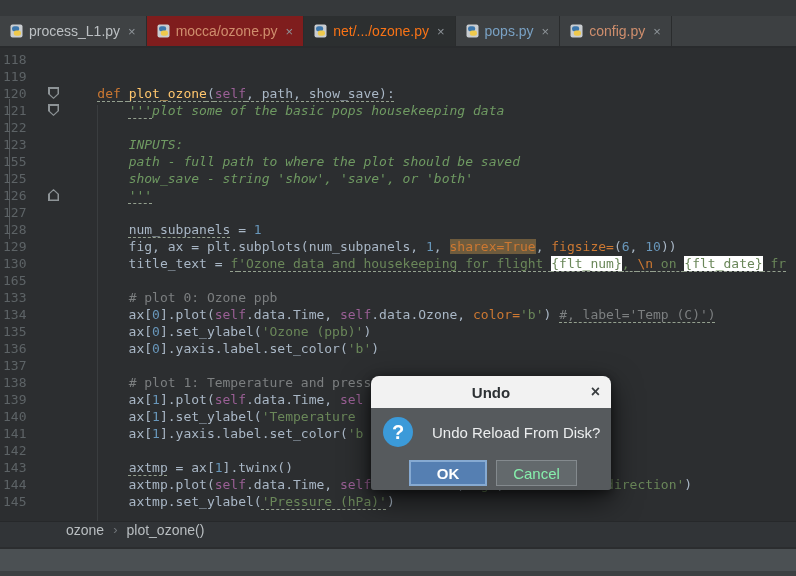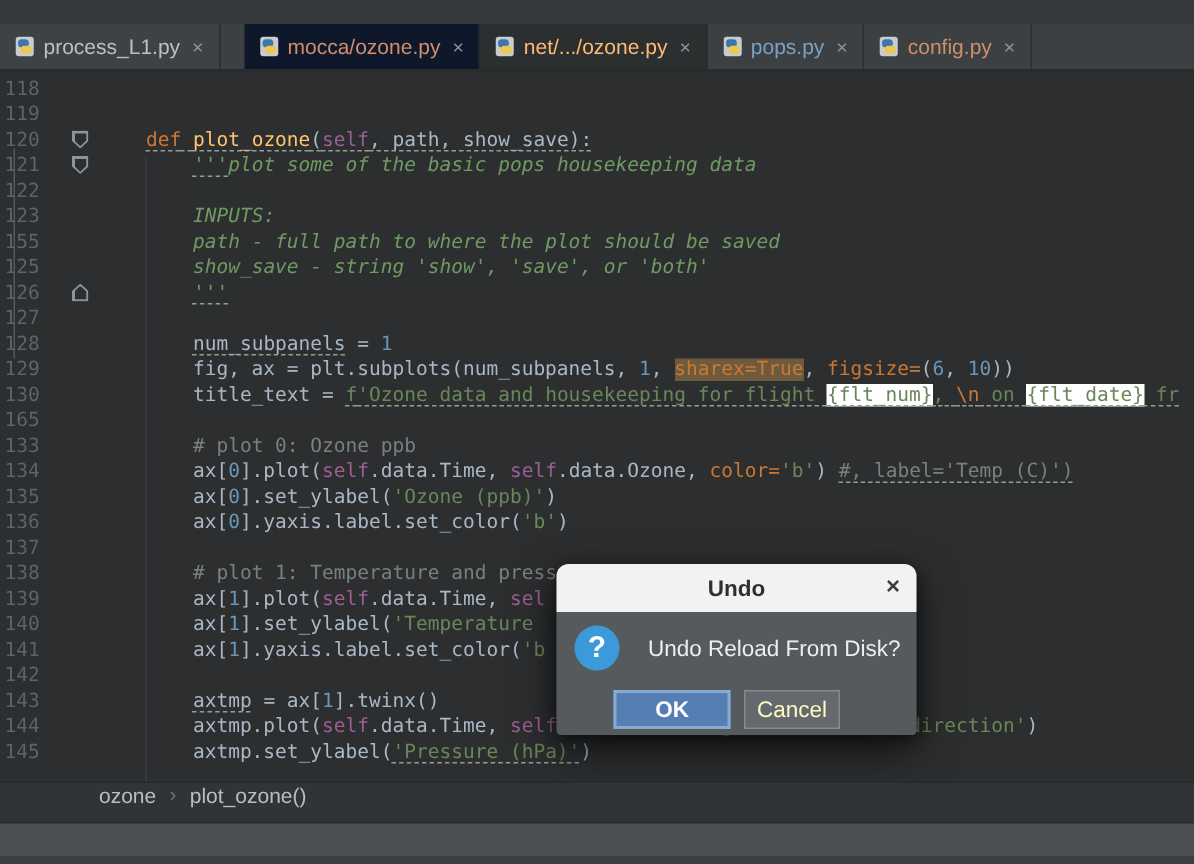--- a/index.html
+++ b/index.html
@@ -6,21 +6,21 @@
   .screen{position:relative;width:796px;height:576px;overflow:hidden;
           font-family:"Liberation Sans",sans-serif;background:#2c2e30;}
 
   
   .top-strip{position:absolute;left:0;top:0;width:796px;height:16px;background:#36393b;}
   .tabbar{position:absolute;left:0;top:16px;width:796px;height:30px;background:#3d4042;
           display:flex;align-items:stretch;border-bottom:2px solid #292b2d;}
   .tab{display:flex;align-items:center;gap:6px;padding:0 10px;font-size:14px;
        border-right:1px solid #2a2c2d;cursor:default;}
   .tab.v-light{background:#3f4244;}
-  .tab.v-active{background:#0f172a;margin-left:16px;}
+  .tab.v-active{background:#7f1d1d;}
   .tab.v-dark{background:#2c2f30;}
   .tab .close{color:#8f959a;font-size:13px;margin-left:2px;}
   .pyicon{width:13px;height:14px;flex:none;}
 
   
   .editor{position:absolute;left:0;top:48px;width:796px;height:473px;background:#2c2e30;
           overflow:hidden;font-family:"DejaVu Sans Mono",monospace;font-size:13px;}
   .lines{position:absolute;left:0;top:3px;width:100%;}
   .line{display:flex;height:17px;line-height:17px;}
   .lnum{width:44px;padding-left:3px;box-sizing:border-box;color:#5d6366;flex:none;}
@@ -51,21 +51,21 @@
              color:#3a3e41;font-size:16px;font-weight:bold;line-height:1;}
   .dlg-body{position:relative;height:82px;background:#565a5d;border-radius:0 0 3px 3px;}
   .dlg-icon{position:absolute;left:12px;top:9px;width:30px;height:30px;border-radius:50%;
             background:#3b9ad9;color:#fff;font-weight:bold;font-size:20px;
             display:flex;align-items:center;justify-content:center;}
   .dlg-msg{position:absolute;left:61px;top:16px;color:#eceeef;font-size:15px;}
   .btn{position:absolute;top:52px;height:26px;box-sizing:border-box;border-radius:0;
        display:flex;align-items:center;justify-content:center;font-size:15px;}
   .btn-ok{left:38px;width:78px;background:#557fb2;border:2px solid #86aad2;
           color:#fff;font-weight:bold;}
-  .btn-cancel{left:125px;width:64px;background:#63696c;border:1px solid #848a8e;color:#fef9c3;text-align:center;}
+  .btn-cancel{left:125px;width:81px;background:#63696c;border:1px solid #848a8e;color:#86efac;text-align:center;}
 
   
   .breadcrumb{position:absolute;left:0;top:521px;width:796px;height:26px;background:#313437;
               border-top:1px solid #26282a;box-sizing:border-box;display:flex;
               font-size:14px;color:#b9bec1;padding-left:66px;}
   .breadcrumb .sep{color:#71767a;margin:0 9px;font-size:13px;}
   .strip-gray{position:absolute;left:0;top:547px;width:796px;height:24px;background:#4b5053;
               border-top:2px solid #2b2d2f;box-sizing:border-box;}
   .strip-dark{position:absolute;left:0;top:571px;width:796px;height:5px;background:#3c4042;}
 </style>
@@ -94,21 +94,21 @@
         </svg>
         <span style="color: rgb(207, 142, 109);">mocca/ozone.py</span>
         <span class="close">×</span>
       </div>
       <div class="tab v-dark">
         <svg class="pyicon" viewBox="0 0 13 14">
           <rect x="0.5" y="0.5" width="12" height="13" rx="2" fill="#c9cdd1"></rect>
           <rect x="2" y="2.2" width="7.2" height="5.3" rx="2.4" fill="#3c76ab"></rect>
           <rect x="3.8" y="6.5" width="7.2" height="5.3" rx="2.4" fill="#efc94c"></rect>
         </svg>
-        <span style="color: #fdba74;">net/.../ozone.py</span>
+        <span style="color: #f97316;">net/.../ozone.py</span>
         <span class="close">×</span>
       </div>
       <div class="tab v-plain">
         <svg class="pyicon" viewBox="0 0 13 14">
           <rect x="0.5" y="0.5" width="12" height="13" rx="2" fill="#c9cdd1"></rect>
           <rect x="2" y="2.2" width="7.2" height="5.3" rx="2.4" fill="#3c76ab"></rect>
           <rect x="3.8" y="6.5" width="7.2" height="5.3" rx="2.4" fill="#efc94c"></rect>
         </svg>
         <span style="color: rgb(121, 161, 196);">pops.py</span>
         <span class="close">×</span>

